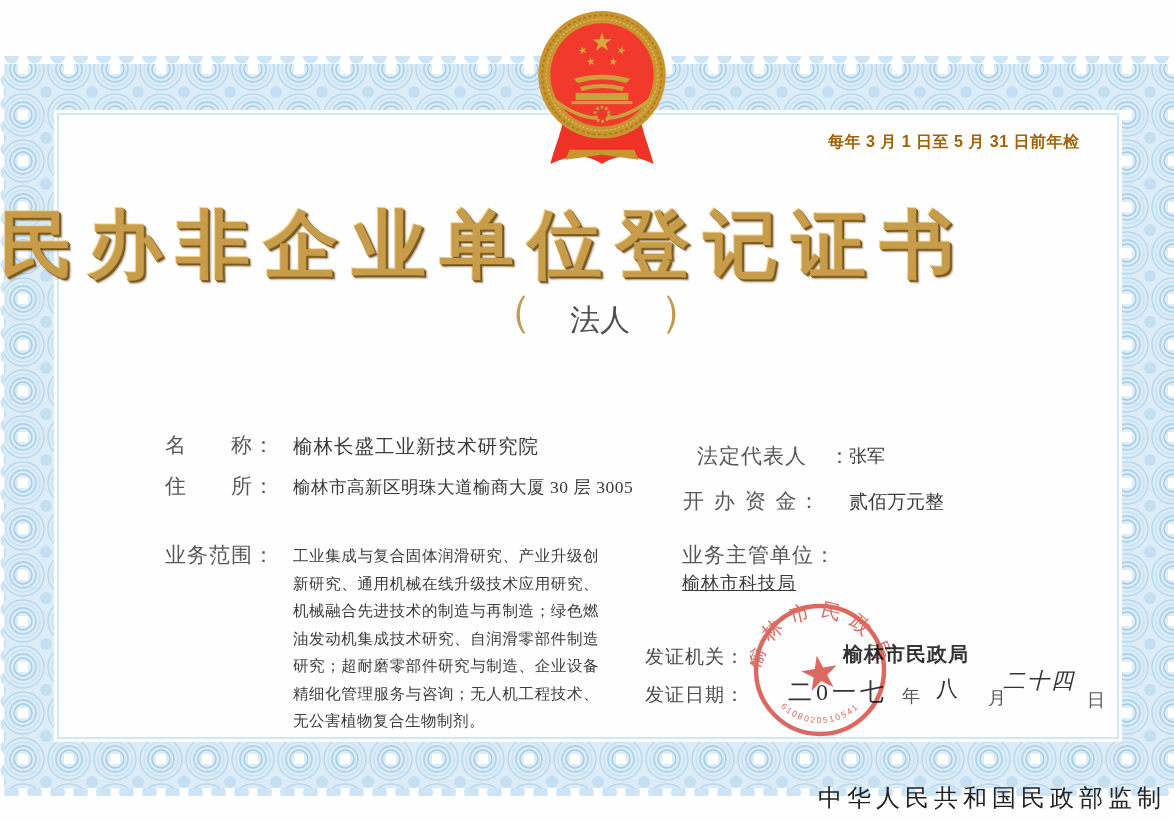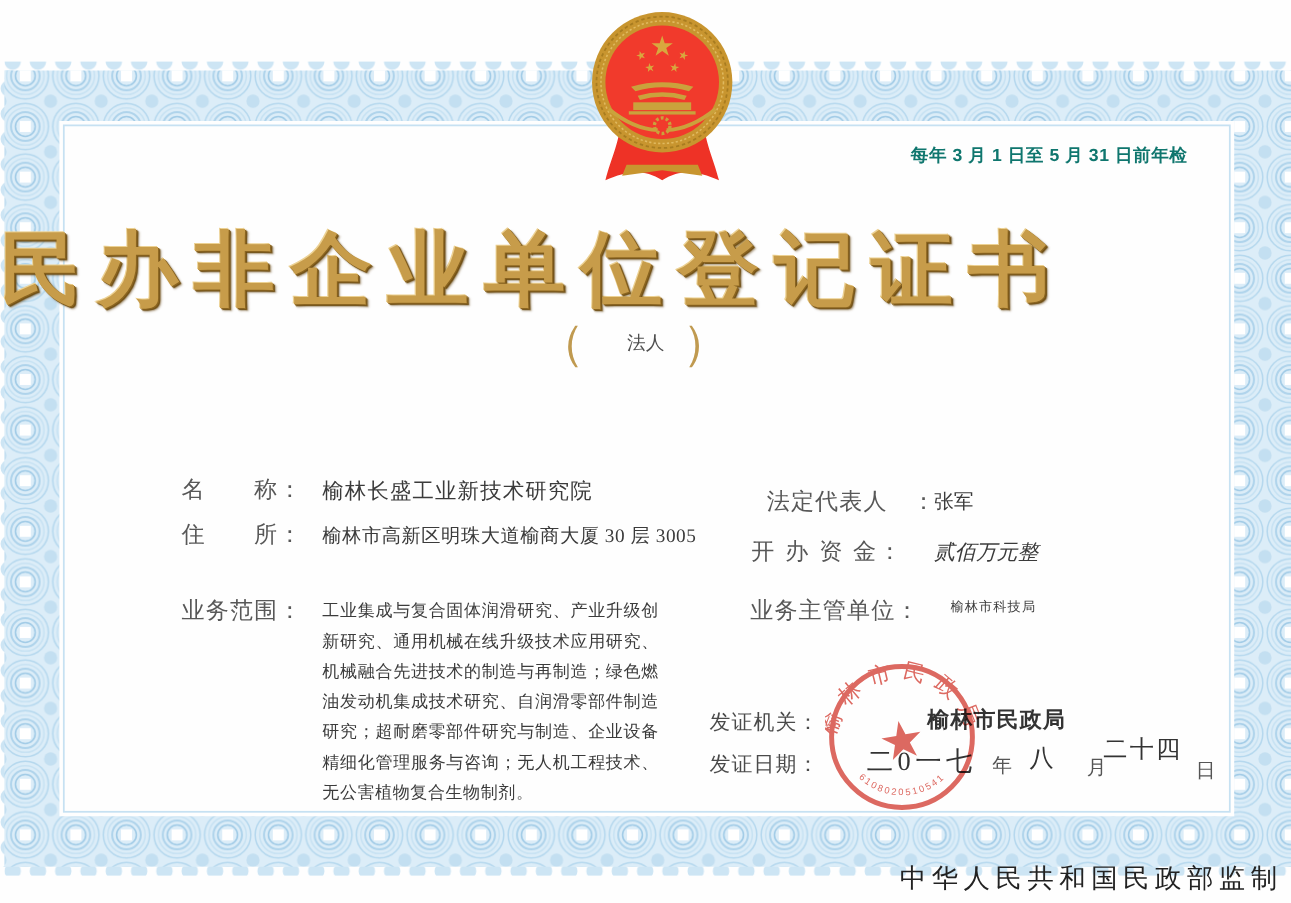--- a/index.html
+++ b/index.html
@@ -10,33 +10,33 @@
   }
   .abs{position:absolute;}
 
   
   .lace-svg{position:absolute;left:0;top:0;width:1174px;height:821px;z-index:1;}
 
   
   .emblem{left:535px;top:10px;width:134px;height:164px;z-index:3;}
 
   
-  .note{left:828px;top:130px;z-index:2;color:#0f766e;font-size:16px;line-height:23px;
+  .note{left:828px;top:130px;z-index:2;color:#a16207;font-size:16px;line-height:23px;
         font-weight:bold;letter-spacing:0.5px;}
 
   
   .title{left:0;right:0;top:196px;z-index:2;text-align:left;
          font-size:74px;font-weight:bold;letter-spacing:14px;white-space:nowrap;
          color:#c79c4a;
          text-shadow:1px 1px 0 #8a6420,2px 2px 1px #6e4d12,3px 3px 2px rgba(90,60,10,.45),-1px -1px 0 #ecd193;}
 
   
   .subtitle{left:488px;top:286px;z-index:2;display:flex;align-items:flex-start;white-space:nowrap;}
   .paren{font-family:"Liberation Serif",serif;font-size:44px;line-height:52px;color:#c09a50;}
-  .entity-type{font-size:17px;color:#4f4f4f;margin:14px 16px 0 38px;}
+  .entity-type{font-size:30px;color:#4f4f4f;margin:14px 30px 0 38px;}
   .code-label{font-family:"Liberation Serif",serif;font-size:22px;font-weight:bold;color:#2e2e2e;
               margin:10px 2px 0 16px;letter-spacing:1px;}
   .code-value{font-family:"Liberation Serif",serif;font-size:19px;color:#3a3a3a;margin-top:6px;letter-spacing:0.5px;}
 
   
   .frow{display:flex;z-index:2;white-space:nowrap;margin-top:28px;}
   .flabel{color:#585858;font-size:21px;letter-spacing:1px;}
   .fvalue{font-family:"Liberation Serif",serif;color:#3b3b3b;}
 
   .f-name{left:165px;top:403px;}
@@ -51,37 +51,37 @@
   .f-scope .flabel{width:128px;}
   .f-scope .fvalue{font-size:15.5px;line-height:27.5px;width:306px;white-space:normal;
                    text-align:justify;margin-top:1px;letter-spacing:0.5px;}
 
   .f-legal{left:697px;top:414px;}
   .f-legal .flabel{width:152px;}
   .f-legal .fvalue{font-size:18px;margin-top:2px;}
 
   .f-capital{left:683px;top:459px;}
   .f-capital .flabel{width:166px;letter-spacing:2px;}
-  .f-capital .fvalue{font-size:19px;margin-top:2px;font-style:italic;}
-
-  .f-dept{left:682px;top:513px;}
+  .f-capital .fvalue{font-size:19px;margin-top:2px;}
+
+  .f-dept{left:682px;top:513px;flex-direction:column;}
   .f-dept .flabel{width:182px;}
-  .f-dept .fvalue{font-size:12px;margin-top:2px;letter-spacing:1px;}
+  .f-dept .fvalue{font-size:18px;margin-top:2px;letter-spacing:1px;text-decoration:underline;}
 
   
   .iss-label{font-family:"Liberation Serif",serif;font-size:19px;color:#4a4a4a;z-index:2;letter-spacing:1px;}
   .iss-value{font-family:"Liberation Serif",serif;color:#333;z-index:2;}
   .authority-label{left:645px;top:644px;}
   .authority-value{left:843px;top:641px;font-size:20px;font-weight:bold;letter-spacing:1px;}
   .date-label{left:645px;top:682px;}
   .date-year{left:788px;top:676px;font-size:24px;letter-spacing:4px;}
   .date-year-unit{left:902px;top:684px;font-size:18px;color:#555;}
   .date-month{left:936px;top:674px;font-size:22px;}
   .date-month-unit{left:988px;top:686px;font-size:18px;color:#555;}
-  .date-day{left:1003px;top:666px;font-size:22px;letter-spacing:2px;}
+  .date-day{left:1003px;top:666px;font-size:22px;letter-spacing:2px;font-style:italic;}
   .date-day-unit{left:1087px;top:688px;font-size:18px;color:#555;}
 
   
   .stamp{left:750px;top:600px;width:140px;height:140px;z-index:4;
          mix-blend-mode:multiply;opacity:.88;pointer-events:none;}
 
   
   .supervision{right:8px;top:782px;z-index:2;font-family:"Liberation Serif",serif;
                font-size:24px;letter-spacing:5px;color:#222;white-space:nowrap;}
 </style>

